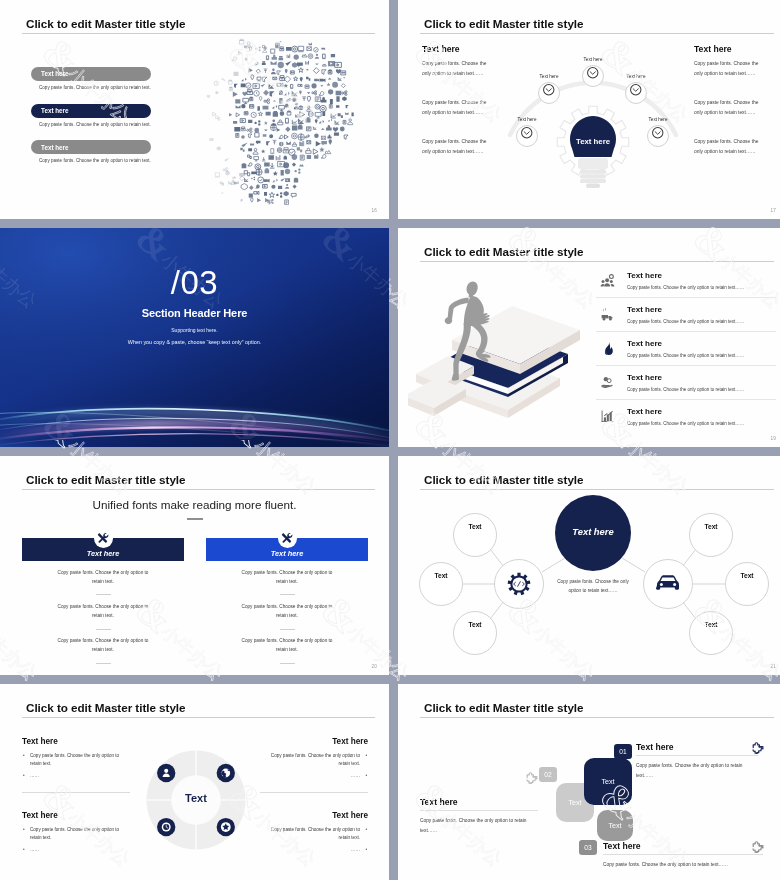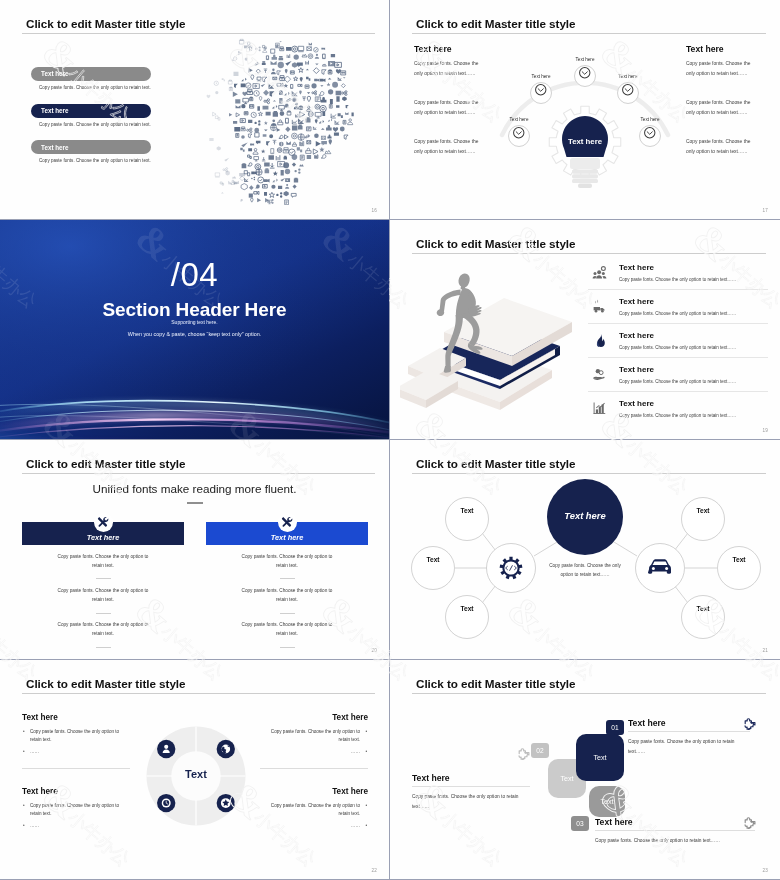--- a/index.html
+++ b/index.html
@@ -1,17 +1,17 @@
 <!DOCTYPE html>
 <html><head>
 <meta charset="utf-8">
 <style>
   html,body{margin:0;padding:0;}
   body{width:780px;height:880px;background:#fff;font-family:"Liberation Sans",sans-serif;overflow:hidden;position:relative;}
-  #grid{width:780px;height:880px;display:grid;grid-template-columns:390px 390px;grid-template-rows:220px 220px 220px 220px;background:#9aa0b4;gap:0;}
+  #grid{width:780px;height:880px;display:grid;grid-template-columns:390px 390px;grid-template-rows:220px 220px 220px 220px;background:#9aa0b4;gap:8px;}
   .slide{position:relative;background:#fefefe;overflow:hidden;border-right:1.2px solid #9aa0b4;border-bottom:1.2px solid #9aa0b4;box-sizing:border-box;}
   .slide:nth-child(2n){border-right:none;}
 
   
   .stitle{position:absolute;left:26px;top:16.5px;font-size:11.7px;font-weight:bold;color:#111;letter-spacing:-0.05px;white-space:nowrap;}
   .trule{position:absolute;left:22px;right:14px;top:33px;height:1px;background:#cdcdcd;}
   .pnum{position:absolute;right:12px;bottom:6px;font-size:4.6px;color:#9b9b9b;letter-spacing:0.2px;}
 
   
   .wm{position:absolute;left:0;top:0;pointer-events:none;z-index:50;}
@@ -35,21 +35,21 @@
   .s2blk{margin-bottom:20px;}
   .s2h{font-size:8.6px;font-weight:bold;color:#111;margin-bottom:5px;}
   .s2b{font-size:4.9px;color:#3d3d3d;line-height:1.95;}
 
   
   .s3{background:#10286f;}
   .s3bg{position:absolute;inset:0;background:#10286f;}
   .s3fx{position:absolute;left:0;top:0;}
   .s3ghost{position:absolute;left:0;right:0;top:118px;text-align:center;font-size:64px;font-weight:bold;letter-spacing:-3px;color:transparent;-webkit-text-stroke:0.8px rgba(175,205,255,0.20);z-index:2;line-height:1;}
   .s3num{position:absolute;left:0;right:0;top:38px;text-align:center;font-size:33px;font-weight:300;color:#fff;z-index:3;line-height:1;letter-spacing:0.5px;}
-  .s3h{position:absolute;left:0;right:0;top:79px;text-align:center;font-size:19px;font-weight:bold;color:#fff;z-index:3;letter-spacing:-0.1px;}
+  .s3h{position:absolute;left:0;right:0;top:79px;text-align:center;font-size:11px;font-weight:bold;color:#fff;z-index:3;letter-spacing:-0.1px;}
   .s3s1{position:absolute;left:0;right:0;top:99px;text-align:center;font-size:5px;color:#eaf0ff;z-index:3;}
   .s3s2{position:absolute;left:0;right:0;top:111px;text-align:center;font-size:5.4px;color:#eef3ff;z-index:3;}
 
   
   .s4svg{position:absolute;left:10px;top:36px;}
   .s4list{position:absolute;left:198px;top:36px;width:180px;}
   .s4item{display:flex;align-items:center;height:33px;border-bottom:0.7px solid #e6e6e6;}
   .s4item:last-child{border-bottom:none;}
   .s4ic{width:22px;flex:0 0 22px;display:flex;align-items:center;justify-content:center;}
   .s4tx{flex:1;padding-left:9px;}
@@ -1925,21 +1925,21 @@
         <path d="M-10 186 C  90 179 270 196 400 218" fill="none" stroke="url(#g3n)" stroke-width="0.9" opacity="0.55"></path>
         <path d="M-10 198 C  70 190 250 203 400 220" fill="none" stroke="url(#g3n)" stroke-width="0.8" opacity="0.45"></path>
         <path d="M-10 212 C 120 192 290 198 400 214" fill="none" stroke="url(#g3m)" stroke-width="2.2"></path>
         <path d="M-10 218 C 130 200 280 203 400 219" fill="none" stroke="url(#g3m)" stroke-width="1.2" opacity="0.85"></path>
       </g>
       <g filter="url(#blur3)" opacity="0.85">
         <path d="M-10 209 C 110 187 300 194 400 211" fill="none" stroke="url(#g3m)" stroke-width="5"></path>
         <path d="M-10 196 C 110 174 300 184 400 208" fill="none" stroke="url(#g3l)" stroke-width="3.4" opacity="0.6"></path>
       </g>
     </svg>
-    <div class="s3num">/04</div>
+    <div class="s3num">/03</div>
     <div class="s3h">Section Header Here</div>
     <div class="s3s1">Supporting text here.</div>
     <div class="s3s2">When you copy &amp; paste, choose “keep text only” option.</div>
   </div>
 
   <div class="slide s4">
     <div class="stitle">Click to edit Master title style</div>
     <div class="trule"></div>
 
     <svg class="s4svg" viewBox="0 0 210 160" width="210" height="160">

